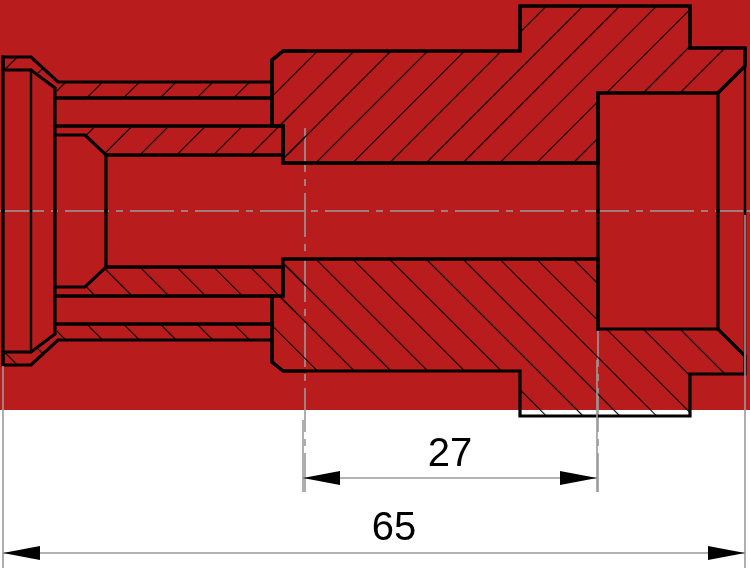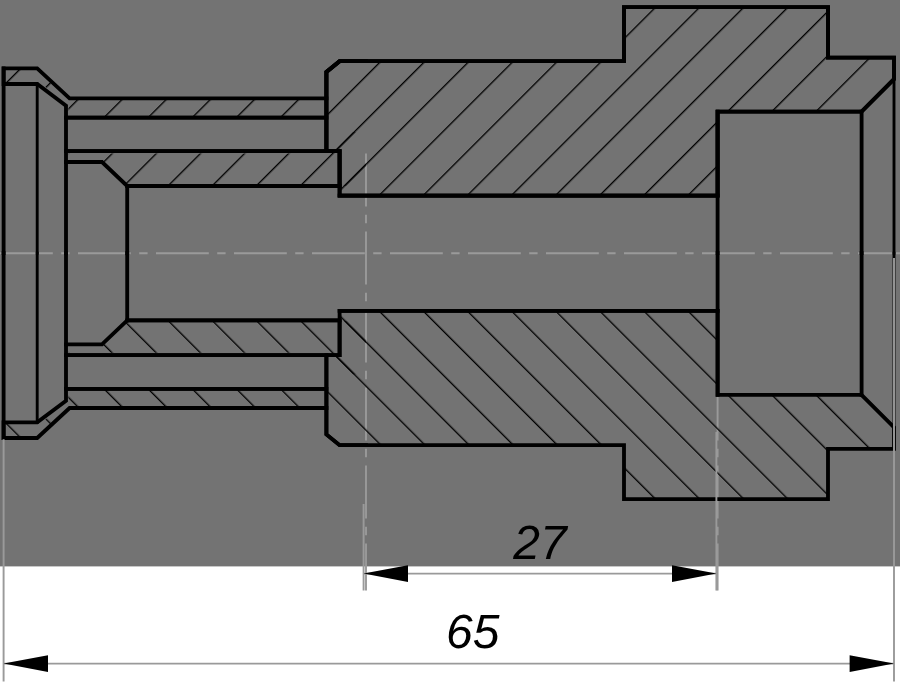--- a/index.html
+++ b/index.html
@@ -9,23 +9,22 @@
   }
   body {
     width: 750px;
     height: 572px;
     overflow: hidden;
     font-family: "Liberation Sans", sans-serif;
   }
   #drawing-root {
     position: relative;
     width: 750px;
-    height: 472px;
-    background: #737373;
-    font-style: italic;
+    height: 410px;
+    background: #b91c1c;
   }
   svg#technical-drawing {
     display: block;
     width: 750px;
     height: 572px;
   }
   .outline {
     fill: none;
     stroke: #000000;
     stroke-width: 3.2;

